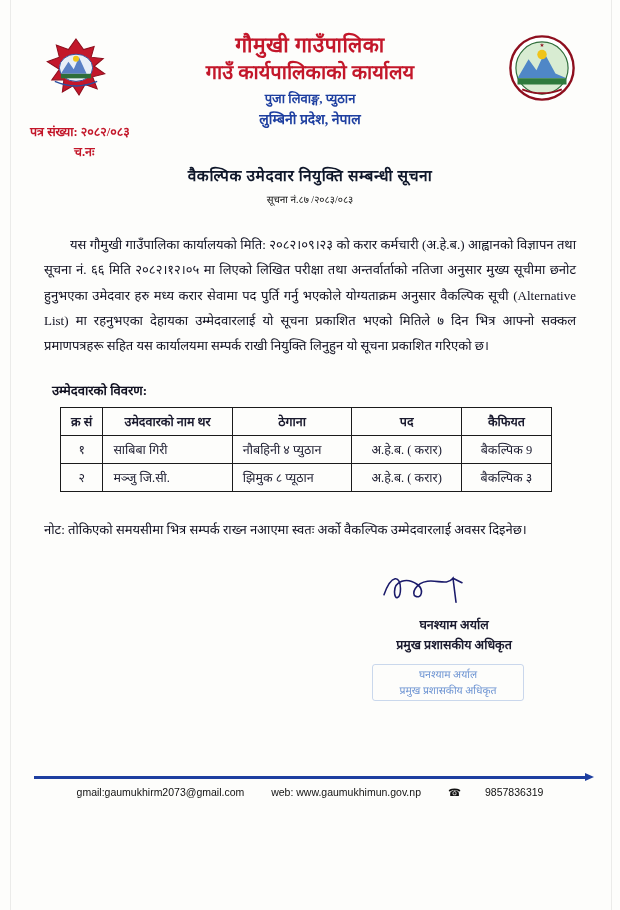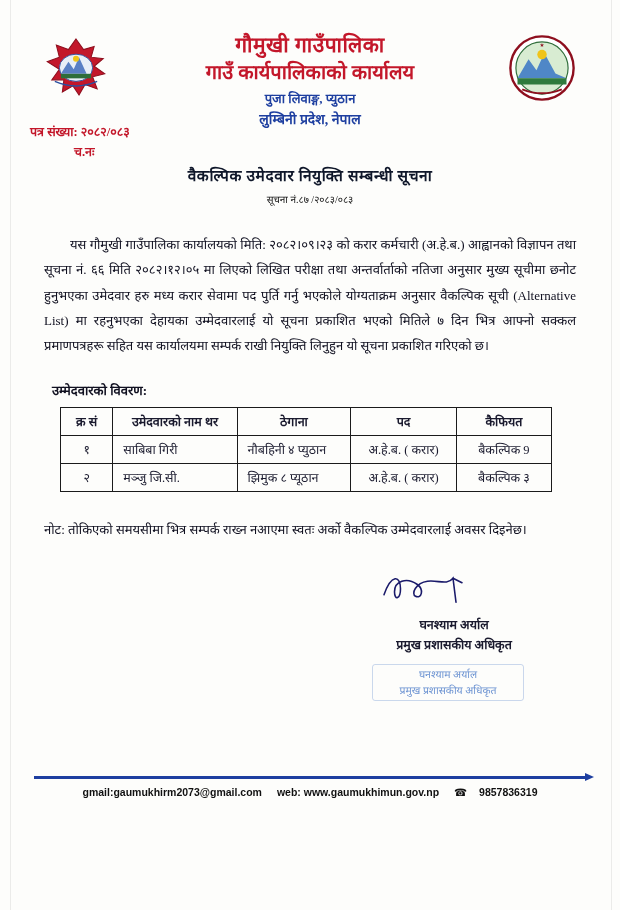--- a/index.html
+++ b/index.html
@@ -133,21 +133,21 @@
   
   table.cand {
     margin: 0 0 0 60px;
     border-collapse: collapse;
     width: 492px;
     font-size: 12.5px;
   }
   table.cand th,
   table.cand td {
     border: 1px solid #1b1b1b;
-    padding: 4px 10px;
+    padding: 4px 0;
     text-align: center;
     height: 19px;
   }
   table.cand th {
     font-weight: bold;
   }
   table.cand td.name,
   table.cand td.addr {
     text-align: left;
     padding-left: 10px;
@@ -239,21 +239,21 @@
     margin-top: 9px;
     color: #111;
   }
   .footer-contact {
     text-align: center;
     font-size: 10.5px;
     margin-top: 7px;
     color: #111;
     font-family: "Liberation Sans", sans-serif;
   }
-  .footer-contact span { margin: 0 6px; font-weight: bold; }
+  .footer-contact span { margin: 0 12px; }
   .phone-glyph { font-family: "DejaVu Sans", sans-serif; }
 
   
   .scan-edge-l {
     position: absolute;
     left: 10px; top: 0; bottom: 0;
     width: 1px;
     background: rgba(0,0,0,0.07);
   }
   .scan-edge-r {

